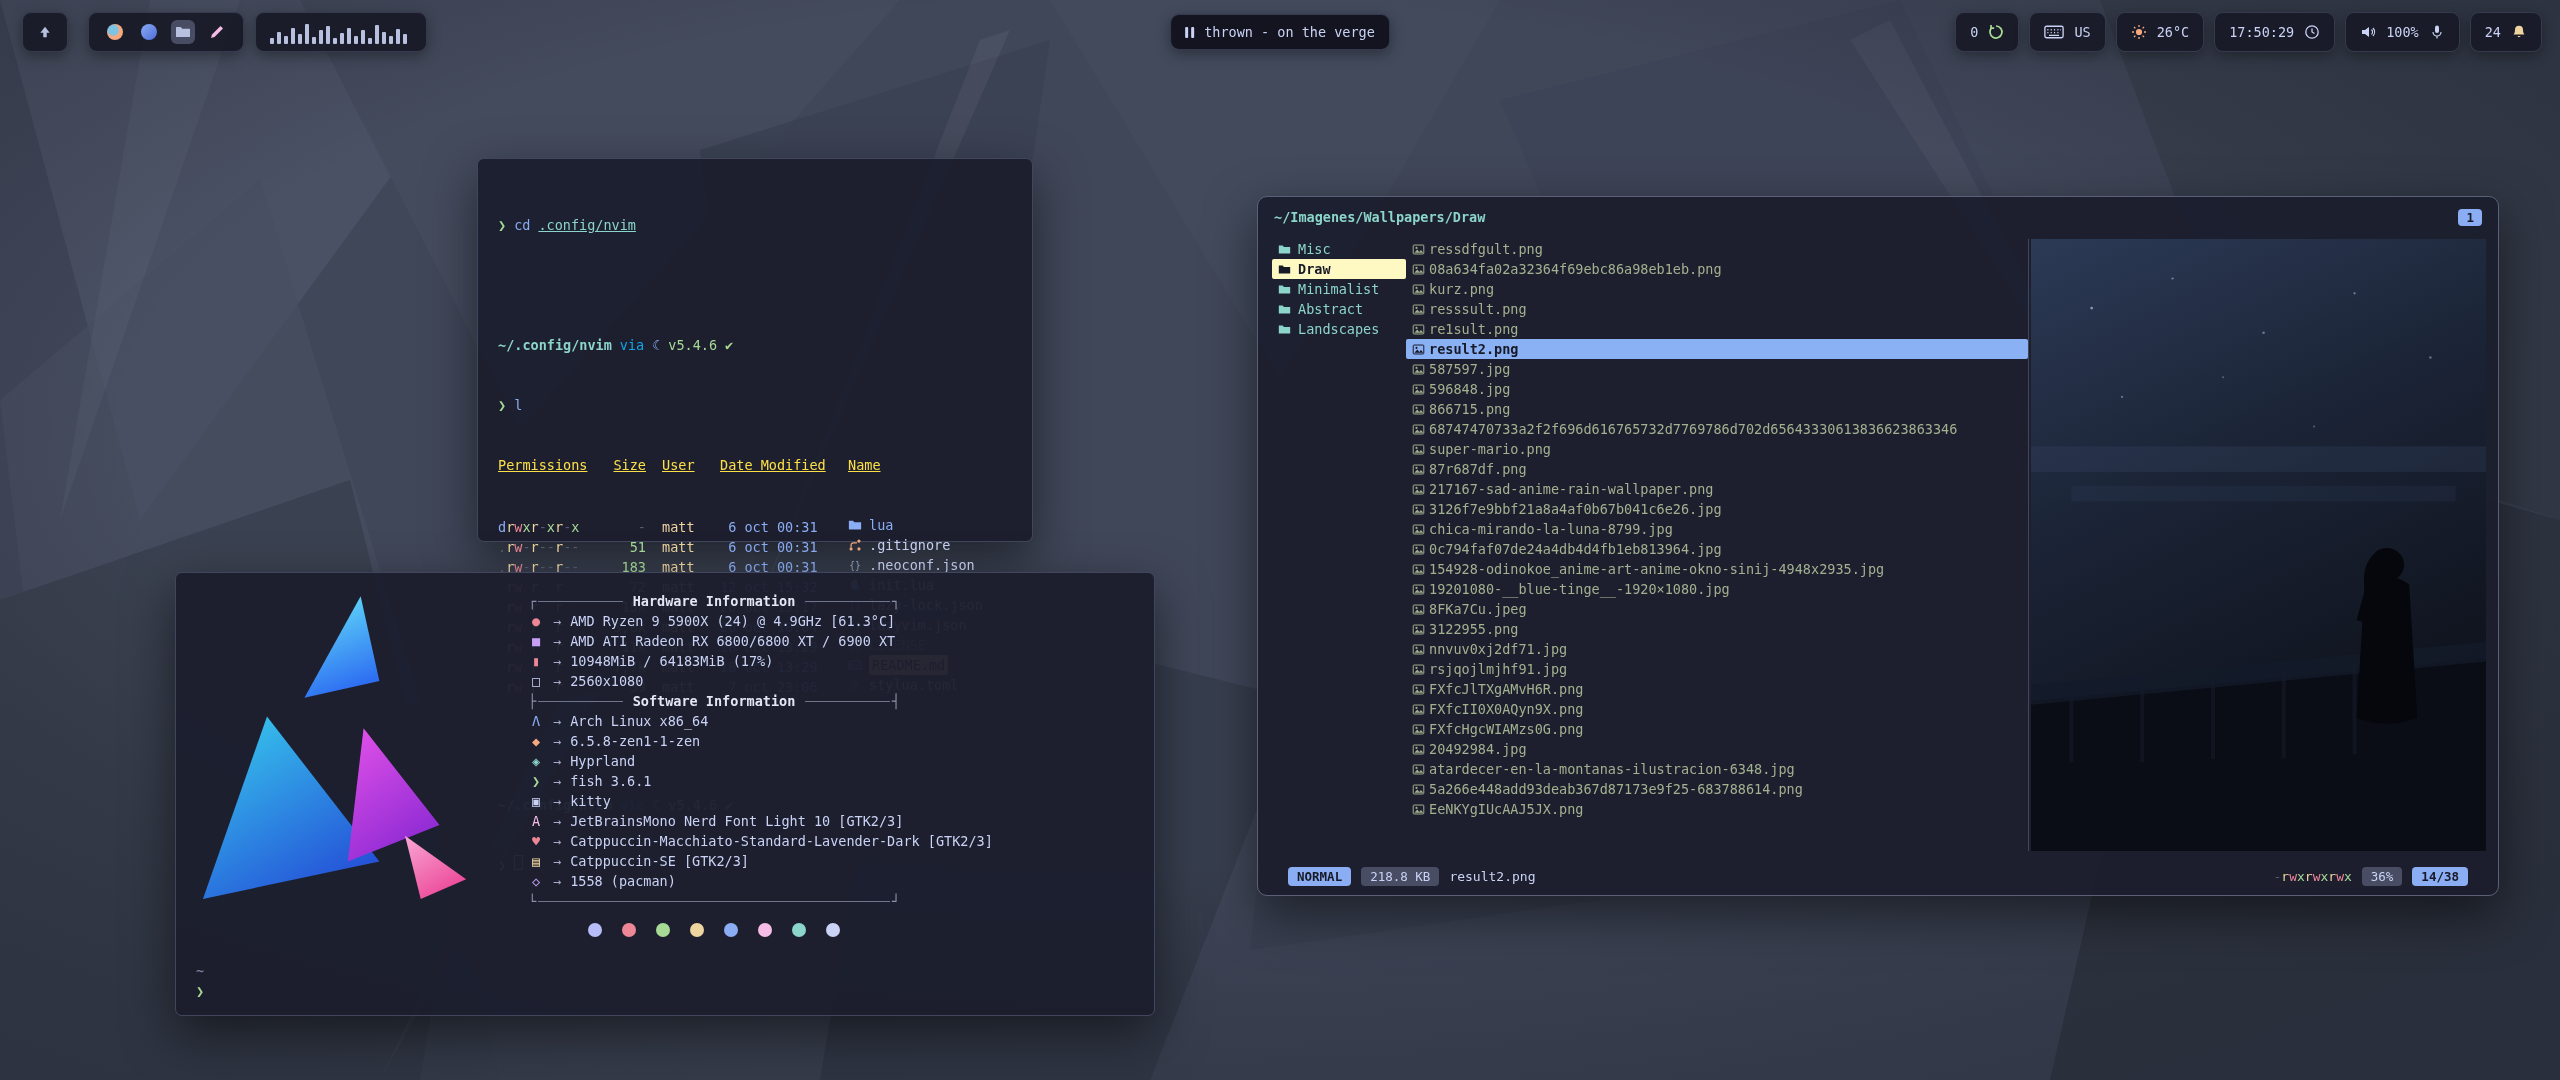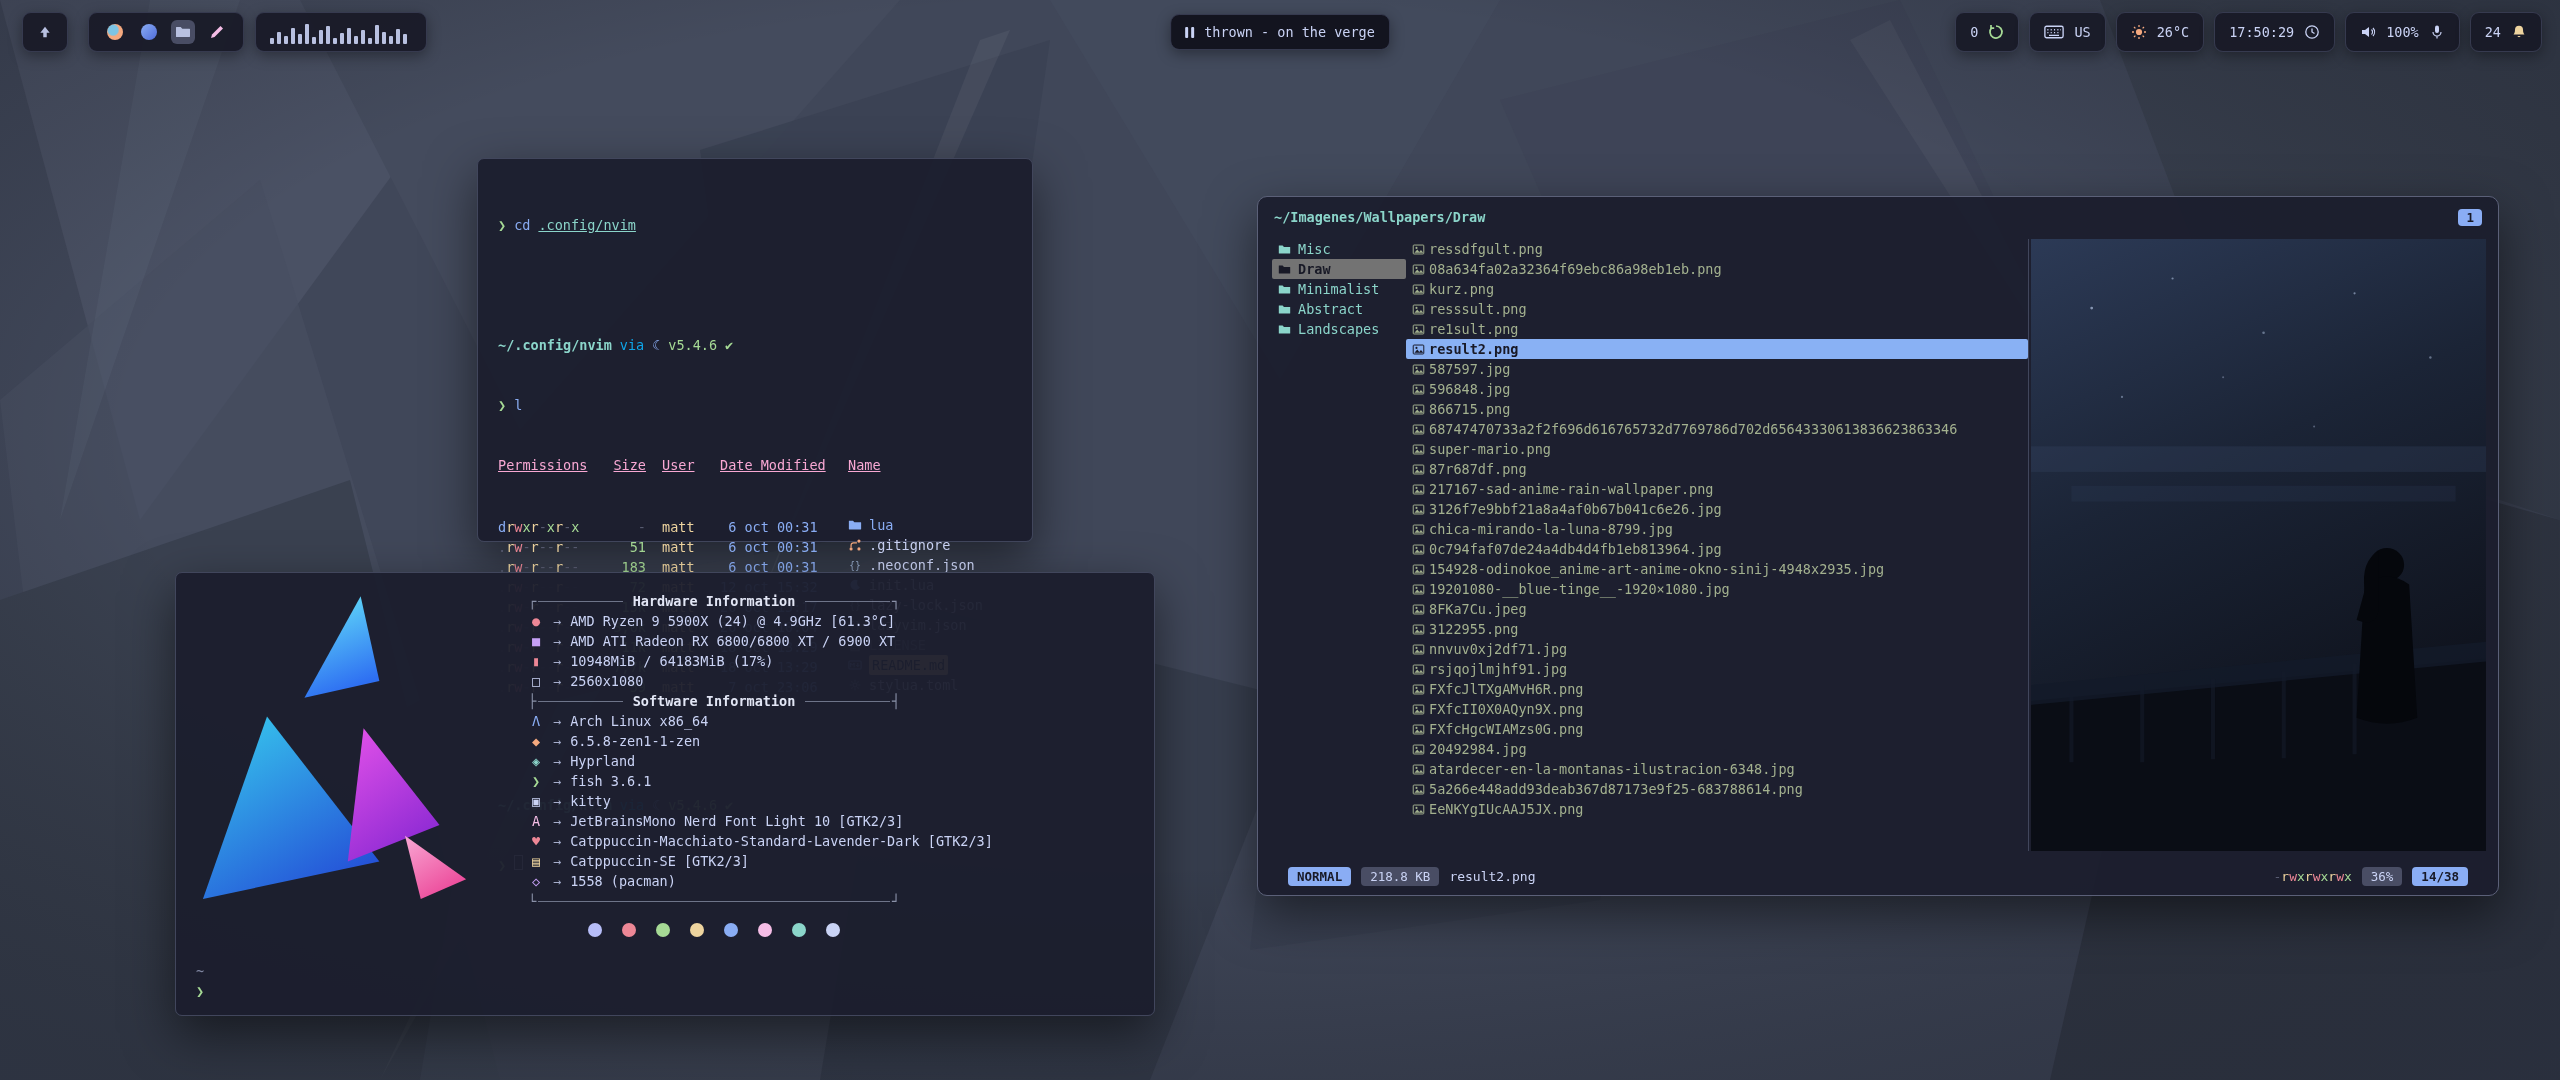--- a/index.html
+++ b/index.html
@@ -40,21 +40,21 @@
     border-radius:7px; box-shadow:0 18px 50px rgba(0,0,0,.5); z-index:3; }
 
   
   .terminal { left:477px; top:158px; width:556px; height:384px; padding:16px 20px;
     font-size:13.5px; line-height:20px; white-space:pre; }
   .tline { height:20px; display:flex; gap:8px; align-items:baseline; white-space:pre; }
   .ls-head,.ls-row { display:flex; height:20px; align-items:baseline; white-space:pre; }
   .col-perm{width:106px}.col-size{width:42px;text-align:right;margin-right:16px}
   .col-user{width:48px;margin-right:10px}.col-date{width:128px;white-space:pre}
   .col-name{flex:1;display:flex;gap:7px;align-items:center}
-  .hu{text-decoration:underline;color:#f9a8d4}
+  .hu{text-decoration:underline;color:#fde047}
   .nm-dir{color:#8aadf4;font-weight:normal}.nm-file{color:#cad3f5}.nm-dim{color:#8087a2}
   .nm-match{background:#eed49f;color:#24273a;padding:0 3px;border-radius:2px}
   .mi { width:14px; height:14px; display:block; }
   .mi-wrap{display:inline-flex;align-items:center}
   .cursor { display:inline-block; width:9px; height:15px; border:1px solid #cad3f5; vertical-align:-2px; }
 
   
   .fetch { left:175px; top:572px; width:980px; height:444px; padding:16px 18px; font-size:13.5px; line-height:20px; }
   .arch-logo { position:absolute; left:22px; top:16px; width:276px; height:330px; }
   .fetch-col { position:absolute; left:352px; top:18px; right:16px; }
@@ -74,21 +74,21 @@
   .fm { left:1257px; top:196px; width:1242px; height:700px; display:flex; flex-direction:column;
     border-radius:10px; border:1px solid #5b6078; }
   .fm-head { height:40px; display:flex; align-items:center; padding:0 16px; }
   .fm-path { color:#8bd5ca; font-weight:bold; font-size:13.5px; }
   .fm-tab { margin-left:auto; background:#8aadf4; color:#181926; font-weight:bold; font-size:12.5px;
     padding:1px 8px; border-radius:4px; }
   .fm-body { flex:1; display:flex; min-height:0; padding-bottom:4px; }
   .fm-side { width:148px; padding:2px 0 0 14px; }
   .fm-folder { display:flex; gap:7px; align-items:center; height:20px; font-size:13.5px; color:#8bd5ca; padding:0 6px; }
   .fm-folder .mi{width:13px;height:13px;color:#8bd5ca}
-  .fm-folder.sel { background:#737373; color:#181926; border-radius:2px; font-weight:bold; }
+  .fm-folder.sel { background:#fef9c3; color:#181926; border-radius:2px; font-weight:bold; }
   .fm-folder.sel .mi{ color:#181926; }
   .fm-list { width:622px; padding-top:2px; overflow:hidden; }
   .fm-row { display:flex; gap:4px; align-items:center; height:20px; font-size:13.5px; color:#a3b18f; padding:0 6px; white-space:pre; overflow:hidden; }
   .fm-row .mi{width:13px;height:13px;flex:none}
   .fm-row.sel { background:#89b1f4; color:#181926; font-weight:bold; border-radius:2px; }
   .fm-preview { flex:1; margin:2px 12px 2px 0; border-left:1px solid #41465c; padding-left:2px; }
   .fm-preview svg { width:100%; height:100%; display:block; }
   .fm-status { height:38px; display:flex; align-items:center; gap:10px; padding:0 30px; font-size:13px; }
   .badge { padding:2px 9px; border-radius:4px; font-size:12.5px; }
   .badge-mode { background:#8aadf4; color:#181926; font-weight:bold; }

